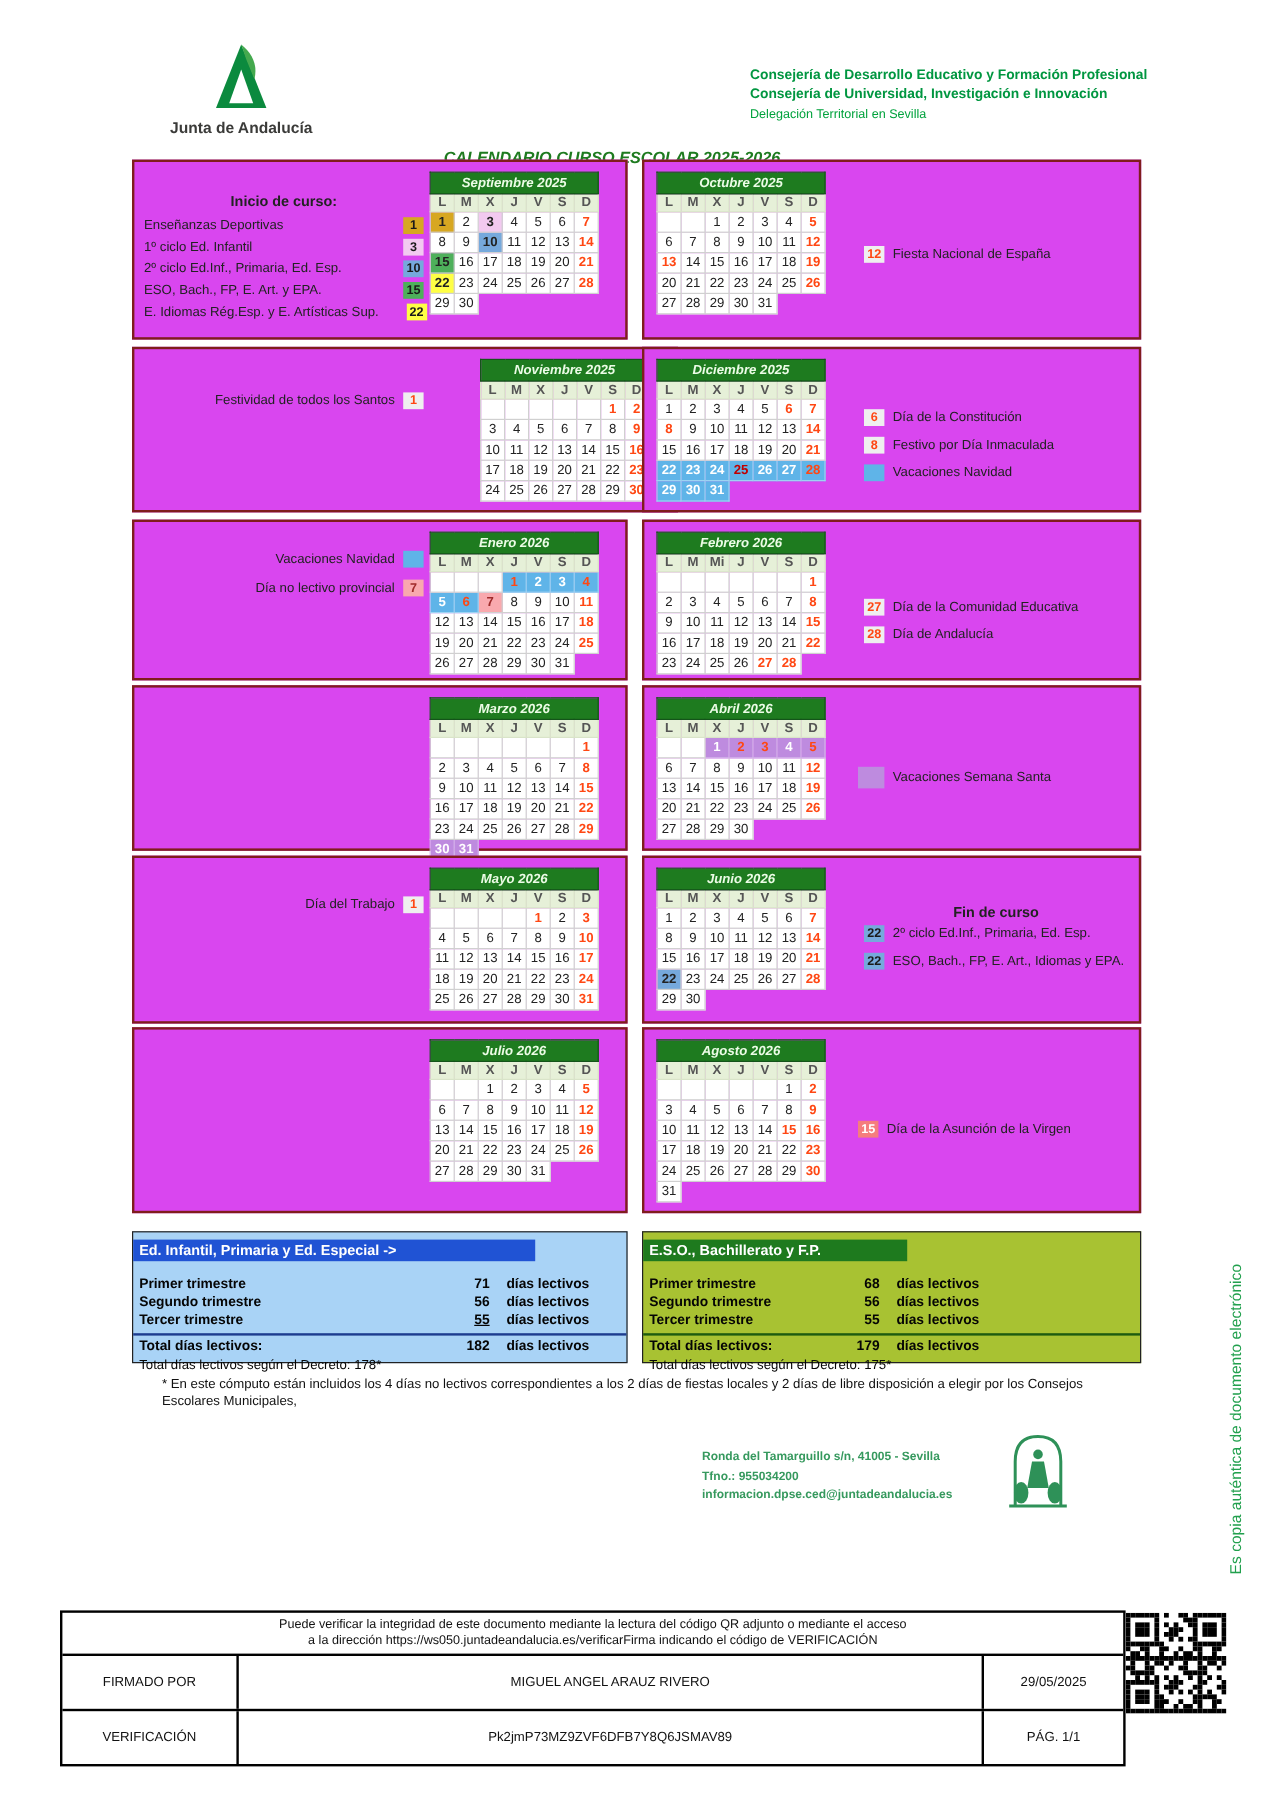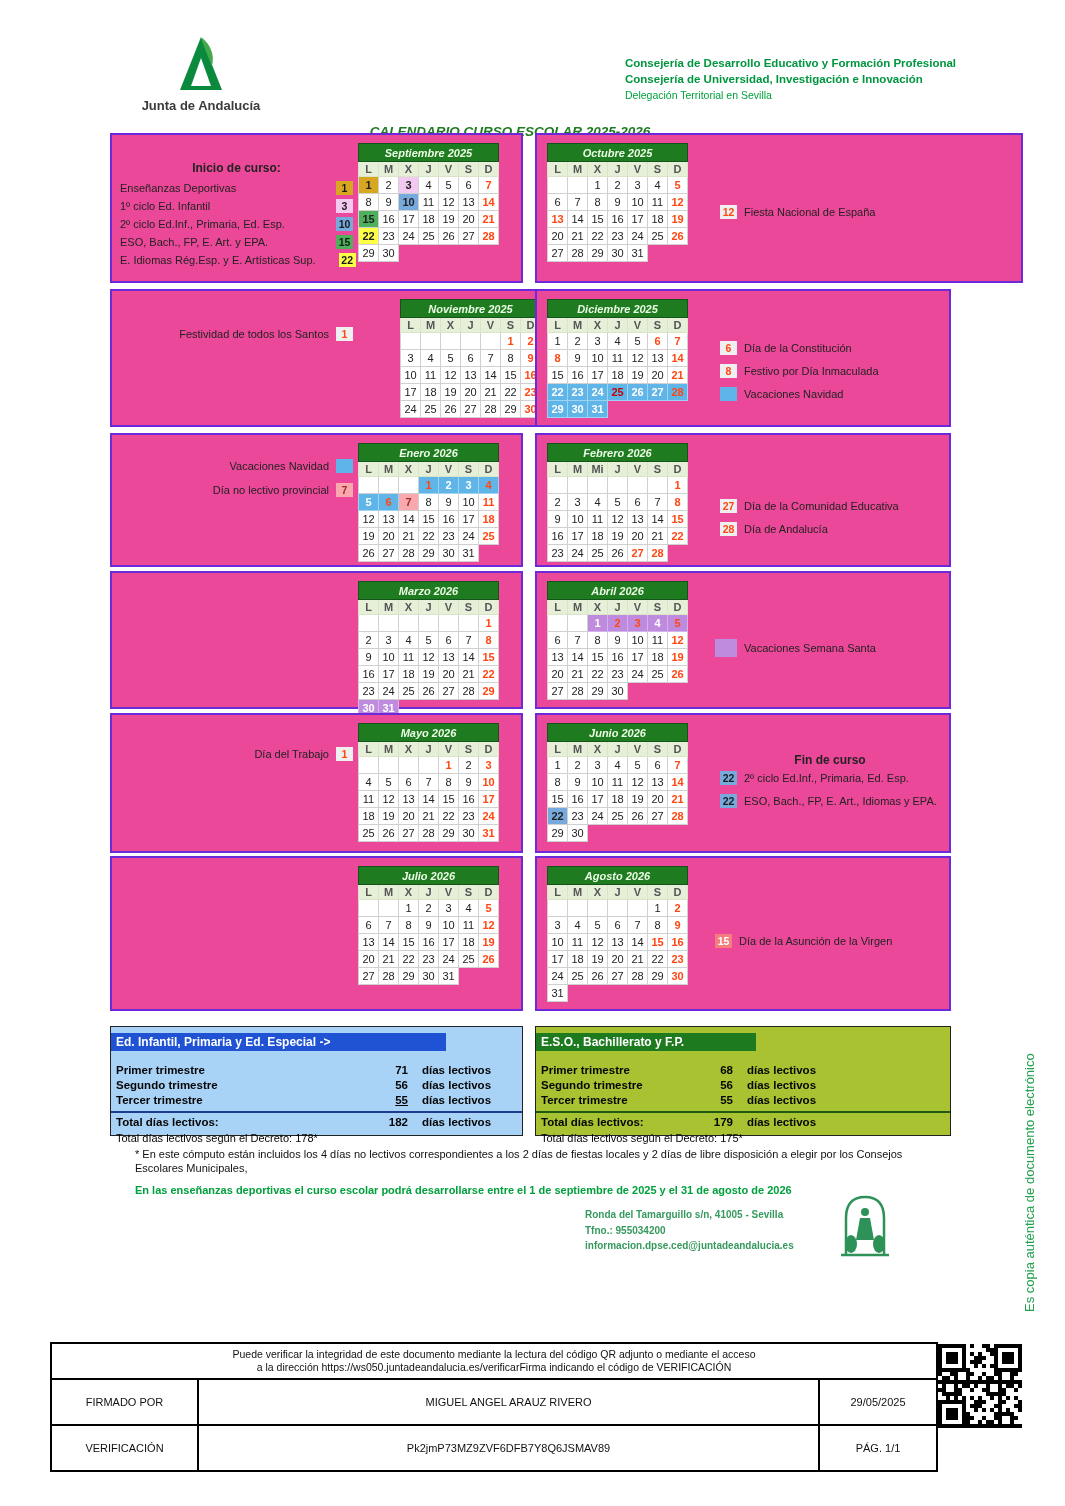--- a/index.html
+++ b/index.html
@@ -9,21 +9,21 @@
   
   .logo-wrap{position:absolute;left:126px;top:36px;width:150px;text-align:center;}
   .logo-text{margin-top:2px;font-size:13px;font-weight:600;color:#3b3b39;}
   .org-lines{position:absolute;left:625px;top:55px;width:340px;}
   .org-line{font-size:11.5px;font-weight:bold;color:#009640;line-height:16px;}
   .org-line.small{font-size:10.5px;font-weight:normal;color:#00a23c;}
   .doc-title{position:absolute;left:290px;top:124px;width:440px;text-align:center;
              font-size:13.5px;font-weight:bold;font-style:italic;color:#1e7b1f;}
 
   
-  .cal-box{position:absolute;border:2px solid #6d28d9;background:#ec4899;box-sizing:border-box;text-decoration:underline;}
+  .cal-box{position:absolute;border:2px solid #7f1d1d;background:#d946ef;box-sizing:border-box;text-decoration:underline;}
   .calpos{position:absolute;top:8px;}
   .cal-l{left:10px;} .cal-r{right:22px;}
   table.cal{border-collapse:collapse;}
   table.cal th.mh{background:#1e7b1f;color:#ecfce6;font-style:italic;font-weight:bold;
                   font-size:11px;height:17px;border:1px solid #14541a;padding:0 2px;}
   table.cal th.dh{background:#e6f0d8;color:#555;font-weight:bold;font-size:11px;
                   height:14px;width:19px;padding:0;border:1px solid #d9e4c9;}
   table.cal td{width:19px;height:16px;padding:0;text-align:center;font-size:11px;
                border:1px solid #d0d0d0;background:#fff;color:#222;}
   td.we{background:#f0f0f0;}
@@ -206,21 +206,21 @@
           <div class="lg-row cols">
             <span>ESO, Bach., FP, E. Art. y EPA.</span>
             <span class="sw sw-green">15</span>
           </div>
           <div class="lg-row cols">
             <span>E. Idiomas Rég.Esp. y E. Artísticas Sup.</span>
             <span class="sw sw-yellow">22</span>
           </div>
         </div>
       </div>
-      <div class="cal-box" style="left: 535px; top: 133px; width: 488px; height: 150px; padding-left: 36px;">
+      <div class="cal-box" style="left: 535px; top: 133px; width: 416px; height: 150px; padding-left: 36px;">
         <div class="calpos cal-l">
           <table class="cal">
             <tbody>
               <tr>
                 <th class="mh" colspan="7">Octubre 2025</th>
               </tr>
               <tr>
                 <th class="dh">L</th>
                 <th class="dh">M</th>
                 <th class="dh">X</th>
@@ -1014,21 +1014,20 @@
         <div class="sum-row"><span class="sum-label">Segundo trimestre</span><span class="sum-num">56</span><span class="sum-unit">días lectivos</span></div>
         <div class="sum-row"><span class="sum-label">Tercer trimestre</span><span class="sum-num">55</span><span class="sum-unit">días lectivos</span></div>
       </div>
     <div class="sum-total">
       <span class="sum-label sum-total-label">Total días lectivos:</span><span class="sum-num sum-total-num">179</span><span class="sum-unit sum-total-unit">días lectivos</span>
     </div>
     <div class="sum-decree">Total días lectivos según el Decreto: 175*</div>
   </div>
 
   <div class="note-ast">* En este cómputo están incluidos los 4 días no lectivos correspondientes a los 2 días de fiestas locales y 2 días de libre disposición a elegir por los Consejos Escolares Municipales,</div>
-  <div class="note-dep">En las enseñanzas deportivas el curso escolar podrá desarrollarse entre el 1 de septiembre de 2025 y el 31 de agosto de 2026</div>
 
   <div class="address">
     <div>Ronda del Tamarguillo s/n, 41005 - Sevilla</div>
     <div>Tfno.: 955034200</div>
     <div>informacion.dpse.ced@juntadeandalucia.es</div>
   </div>
 
   <div class="emblem">
     <svg width="54" height="66" viewBox="0 0 54 66">
       <g fill="none" stroke="#2e9158" stroke-width="2.5">

